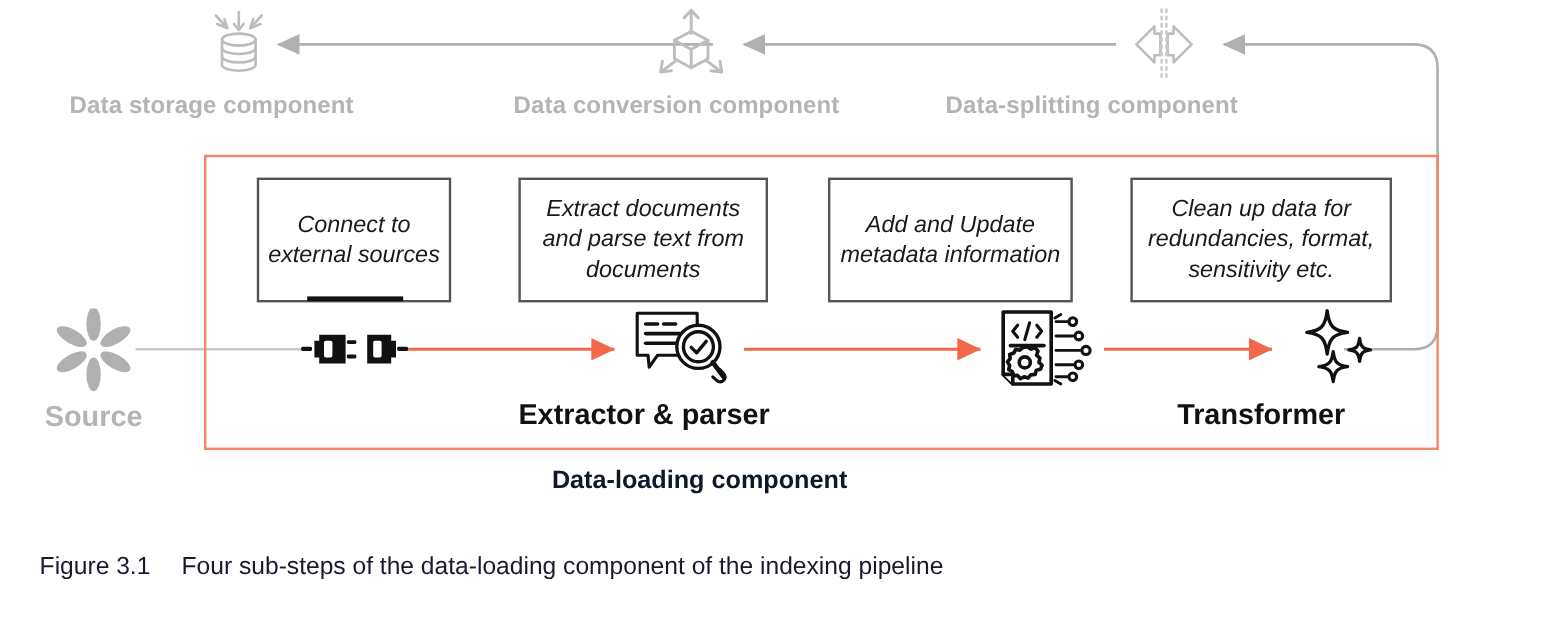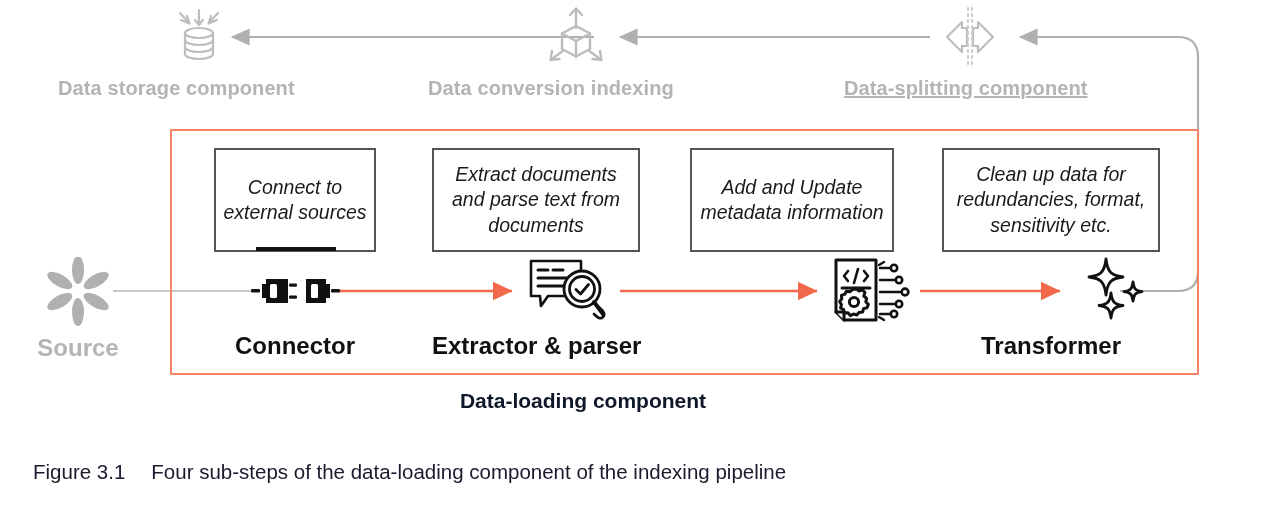--- a/index.html
+++ b/index.html
@@ -201,22 +201,22 @@
         <path d="M58,22 L58,16 L73,31 L58,46 L58,40 L53,40 L53,22 z"></path>
       </g>
       <g stroke="#cdcdcd" stroke-width="2.2" stroke-dasharray="2 4" stroke-linecap="round">
         <line x1="48" y1="2" x2="48" y2="60"></line>
         <line x1="52" y1="2" x2="52" y2="60"></line>
       </g>
     </svg>
   </span>
 
   <div class="comp-label" style="left:58px; top:77px;">Data storage component</div>
-  <div class="comp-label" style="left:428px; top:77px;">Data conversion indexing</div>
-  <div class="comp-label" style="left:844px; top:77px;text-decoration:underline;">Data-splitting component</div>
+  <div class="comp-label" style="left:428px; top:77px;">Data conversion component</div>
+  <div class="comp-label" style="left:788px; top:77px;">Data-splitting component</div>
 
   <div class="loading-box"></div>
 
   <div class="step-box" style="left:214px; width:162px;">
     <span class="inner">Connect to external sources</span>
   </div>
   <div class="box-underline" style="left:256px; top:247px; width:80px;"></div>
 
   <div class="step-box" style="left:432px; width:208px;">
     <span class="inner">Extract documents and parse text from documents</span>
@@ -335,21 +335,20 @@
         <path d="M26,3 C27.5,16 31,19.5 43,21 C31,22.5 27.5,26 26,39 C24.5,26 21,22.5 9,21 C21,19.5 24.5,16 26,3 z"></path>
 
         <path d="M53,26 C53.9,33 55.6,34.8 62,35.6 C55.6,36.4 53.9,38.2 53,45 C52.1,38.2 50.4,36.4 44,35.6 C50.4,34.8 52.1,33 53,26 z"></path>
 
         <path d="M31,37 C32.1,46 34.4,48.4 43,49.5 C34.4,50.6 32.1,53 31,62 C29.9,53 27.6,50.6 19,49.5 C27.6,48.4 29.9,46 31,37 z"></path>
       </g>
     </svg>
   </span>
 
   <div class="node-label src" style="left:31px; width:94px;">Source</div>
-  <div class="node-label" style="left:214px; width:162px;">Connector</div>
   <div class="node-label" style="left:432px; width:208px;">Extractor &amp; parser</div>
   <div class="node-label" style="left:942px; width:218px;">Transformer</div>
 
   <div class="loading-caption">
     <span class="shift">Data-loading component</span>
   </div>
 
   <div class="fig-caption">
     <span class="fignum">Figure 3.1</span><span>Four sub-steps of the data-loading component of the indexing pipeline</span>
   </div>

